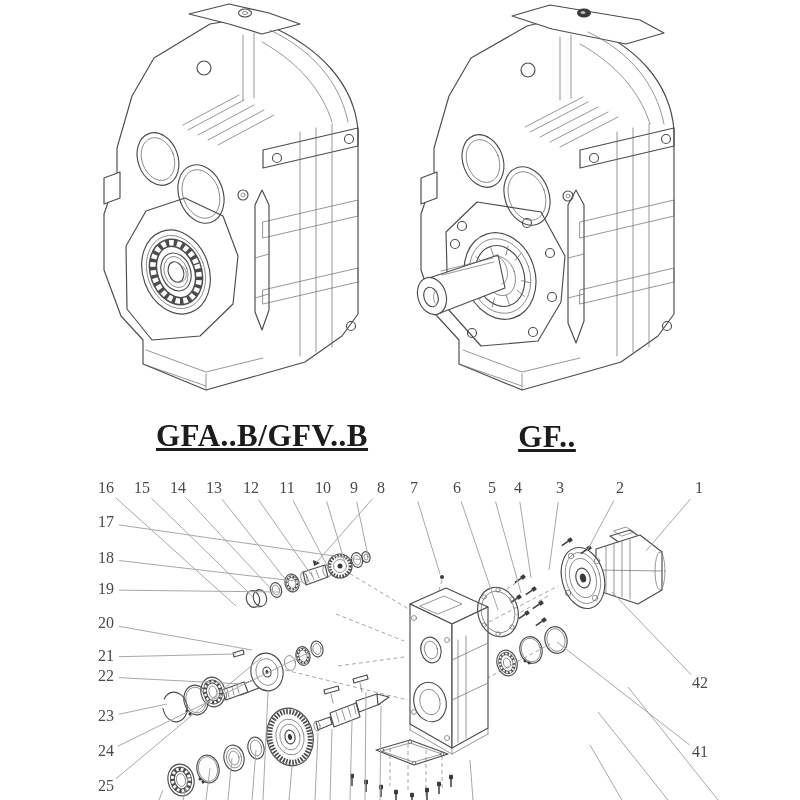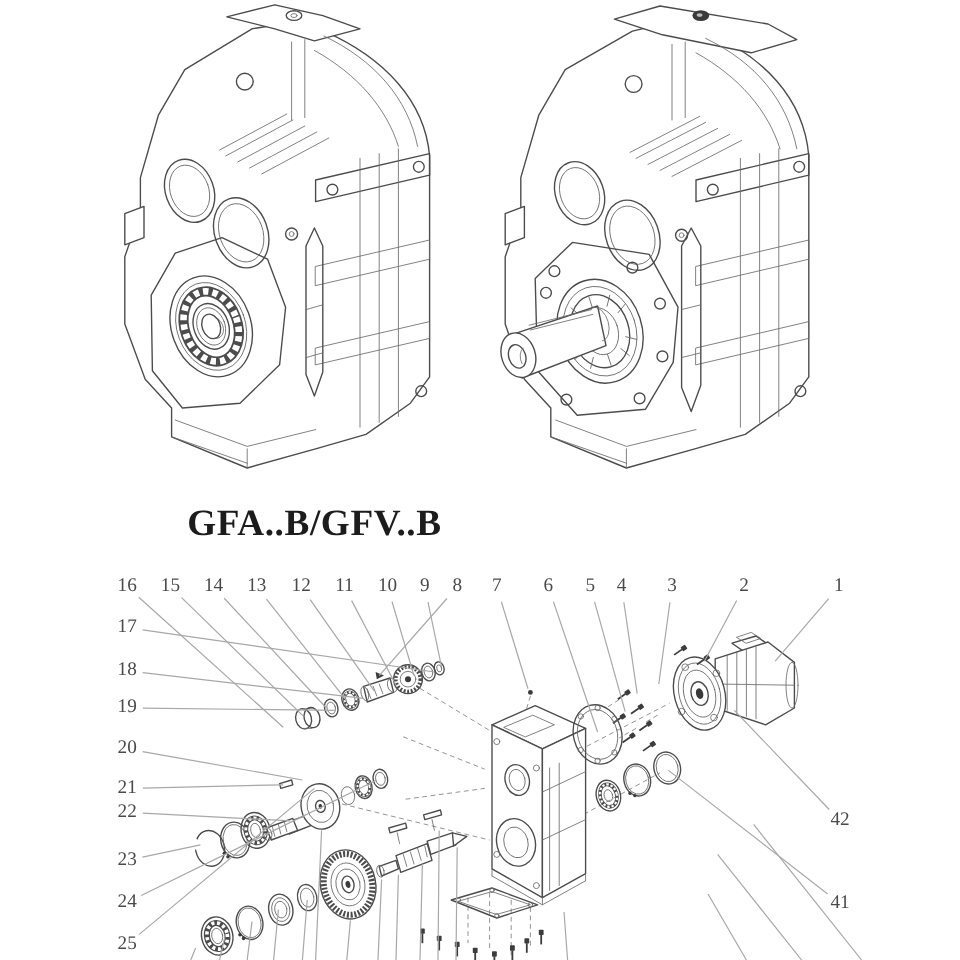--- a/index.html
+++ b/index.html
@@ -14,21 +14,21 @@
   .dash{fill:none;stroke:#8f8f8f;stroke-width:0.8;stroke-dasharray:4 3;}
   .balls{fill:none;stroke:#4c4c4c;}
   .ballsw{fill:none;stroke:#ffffff;}
   .teeth{fill:none;stroke:#4c4c4c;}
   .leader{stroke:#a8a8a8;stroke-width:1;fill:none;}
   .callout-num{font-family:"Liberation Serif",serif;font-size:16px;fill:#4a4a4a;
                text-anchor:middle;dominant-baseline:middle;}
   .bolt rect{fill:#3c3c3c;}
   .bolt line{stroke:#3c3c3c;stroke-width:1.5;}
   .fig-label{position:absolute;font-family:"Liberation Serif",serif;font-weight:bold;
-             font-size:31px;color:#1c1c1c;text-align:center;letter-spacing:0.5px;}
+             font-size:31px;color:#1c1c1c;text-align:center;letter-spacing:0.5px;text-decoration:underline;}
   #label-left{left:132px;top:418px;width:260px;}
   #label-right{left:457px;top:419px;width:180px;}
 </style>
 </head>
 <body>
 
 <div class="canvas">
 
 <svg viewBox="0 0 800 800" width="800" height="800">
   <defs>
@@ -427,14 +427,15 @@
           <text x="106" y="787" class="callout-num">25</text>
           <line x1="691.0141056024243" y1="674.6056558570799" x2="612" y2="592" class="leader"></line>
           <text x="700" y="684" class="callout-num">42</text>
           <line x1="689.7306922472308" y1="745.0287191569414" x2="557" y2="642" class="leader"></line>
           <text x="700" y="753" class="callout-num">41</text>
         </g>
   </g>
 </svg>
 
 <div class="fig-label" id="label-left">GFA..B/GFV..B</div>
+<div class="fig-label" id="label-right">GF..</div>
 
 </div>
 
 </body></html>

